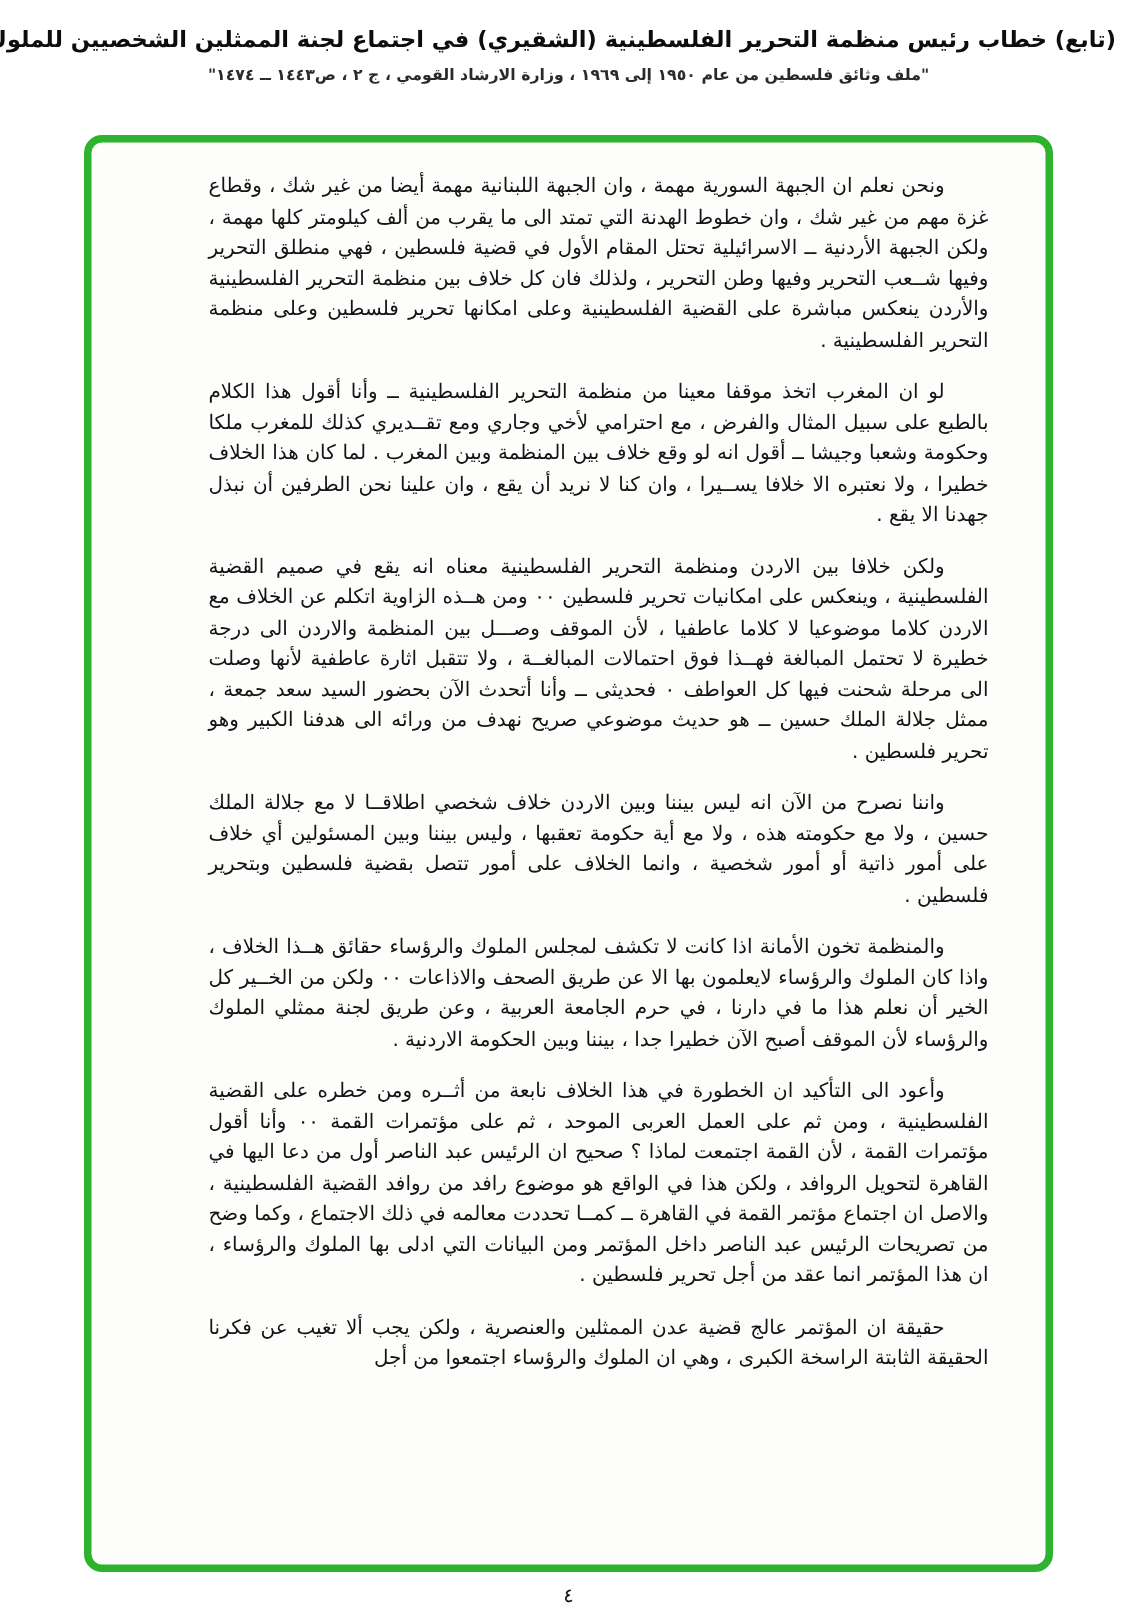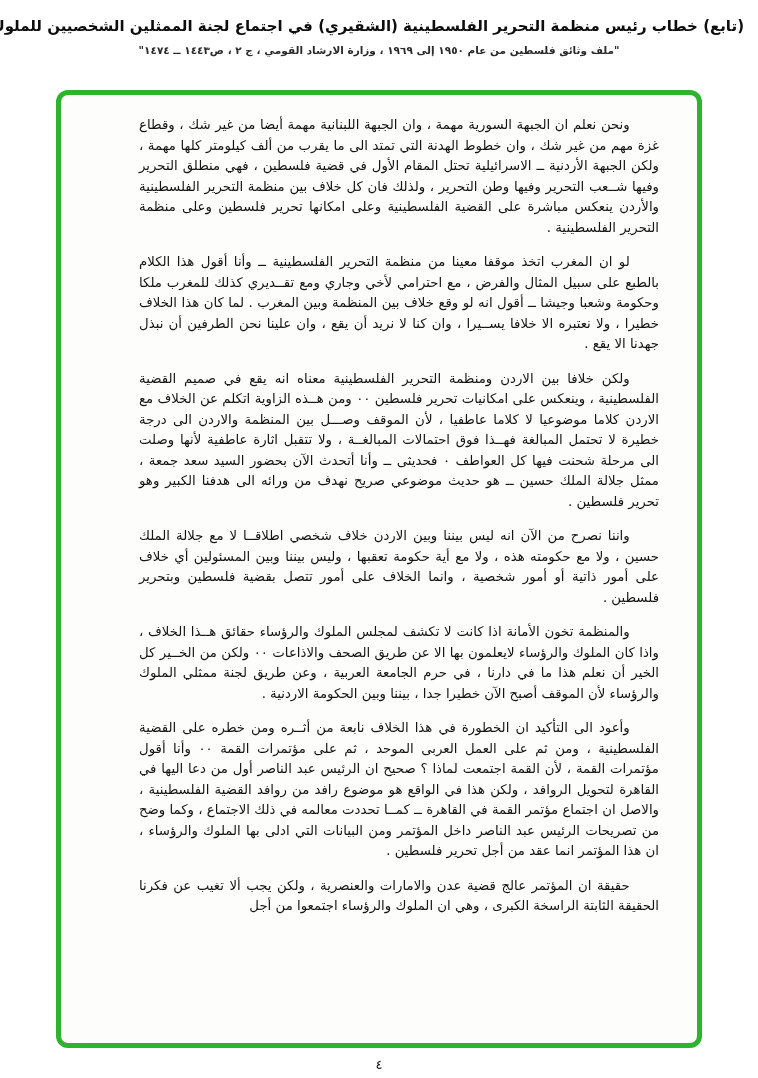--- a/index.html
+++ b/index.html
@@ -86,19 +86,19 @@
   </header>
 
   <div class="text-frame">
     <div class="body-text">
       <p>ونحن نعلم ان الجبهة السورية مهمة ، وان الجبهة اللبنانية مهمة أيضا من غير شك ، وقطاع غزة مهم من غير شك ، وان خطوط الهدنة التي تمتد الى ما يقرب من ألف كيلومتر كلها مهمة ، ولكن الجبهة الأردنية ــ الاسرائيلية تحتل المقام الأول في قضية فلسطين ، فهي منطلق التحرير وفيها شــعب التحرير وفيها وطن التحرير ، ولذلك فان كل خلاف بين منظمة التحرير الفلسطينية والأردن ينعكس مباشرة على القضية الفلسطينية وعلى امكانها تحرير فلسطين وعلى منظمة التحرير الفلسطينية .</p>
       <p>لو ان المغرب اتخذ موقفا معينا من منظمة التحرير الفلسطينية ــ وأنا أقول هذا الكلام بالطبع على سبيل المثال والفرض ، مع احترامي لأخي وجاري ومع تقــديري كذلك للمغرب ملكا وحكومة وشعبا وجيشا ــ أقول انه لو وقع خلاف بين المنظمة وبين المغرب . لما كان هذا الخلاف خطيرا ، ولا نعتبره الا خلافا يســيرا ، وان كنا لا نريد أن يقع ، وان علينا نحن الطرفين أن نبذل جهدنا الا يقع .</p>
       <p>ولكن خلافا بين الاردن ومنظمة التحرير الفلسطينية معناه انه يقع في صميم القضية الفلسطينية ، وينعكس على امكانيات تحرير فلسطين ٠٠ ومن هــذه الزاوية اتكلم عن الخلاف مع الاردن كلاما موضوعيا لا كلاما عاطفيا ، لأن الموقف وصـــل بين المنظمة والاردن الى درجة خطيرة لا تحتمل المبالغة فهــذا فوق احتمالات المبالغــة ، ولا تتقبل اثارة عاطفية لأنها وصلت الى مرحلة شحنت فيها كل العواطف ٠ فحديثى ــ وأنا أتحدث الآن بحضور السيد سعد جمعة ، ممثل جلالة الملك حسين ــ هو حديث موضوعي صريح نهدف من ورائه الى هدفنا الكبير وهو تحرير فلسطين .</p>
       <p>واننا نصرح من الآن انه ليس بيننا وبين الاردن خلاف شخصي اطلاقــا لا مع جلالة الملك حسين ، ولا مع حكومته هذه ، ولا مع أية حكومة تعقبها ، وليس بيننا وبين المسئولين أي خلاف على أمور ذاتية أو أمور شخصية ، وانما الخلاف على أمور تتصل بقضية فلسطين وبتحرير فلسطين .</p>
       <p>والمنظمة تخون الأمانة اذا كانت لا تكشف لمجلس الملوك والرؤساء حقائق هــذا الخلاف ، واذا كان الملوك والرؤساء لايعلمون بها الا عن طريق الصحف والاذاعات ٠٠ ولكن من الخــير كل الخير أن نعلم هذا ما في دارنا ، في حرم الجامعة العربية ، وعن طريق لجنة ممثلي الملوك والرؤساء لأن الموقف أصبح الآن خطيرا جدا ، بيننا وبين الحكومة الاردنية .</p>
       <p>وأعود الى التأكيد ان الخطورة في هذا الخلاف نابعة من أثــره ومن خطره على القضية الفلسطينية ، ومن ثم على العمل العربى الموحد ، ثم على مؤتمرات القمة ٠٠ وأنا أقول مؤتمرات القمة ، لأن القمة اجتمعت لماذا ؟ صحيح ان الرئيس عبد الناصر أول من دعا اليها في القاهرة لتحويل الروافد ، ولكن هذا في الواقع هو موضوع رافد من روافد القضية الفلسطينية ، والاصل ان اجتماع مؤتمر القمة في القاهرة ــ كمــا تحددت معالمه في ذلك الاجتماع ، وكما وضح من تصريحات الرئيس عبد الناصر داخل المؤتمر ومن البيانات التي ادلى بها الملوك والرؤساء ، ان هذا المؤتمر انما عقد من أجل تحرير فلسطين .</p>
-      <p>حقيقة ان المؤتمر عالج قضية عدن والامارات والعنصرية ، ولكن يجب ألا تغيب عن فكرنا الحقيقة الثابتة الراسخة الكبرى ، وهي ان الملوك والرؤساء اجتمعوا من أجل</p>
+      <p>حقيقة ان المؤتمر عالج قضية عدن الممثلين والعنصرية ، ولكن يجب ألا تغيب عن فكرنا الحقيقة الثابتة الراسخة الكبرى ، وهي ان الملوك والرؤساء اجتمعوا من أجل</p>
     </div>
   </div>
 
   <div class="page-number">٤</div>
 
 </div>
 
 </body></html>

